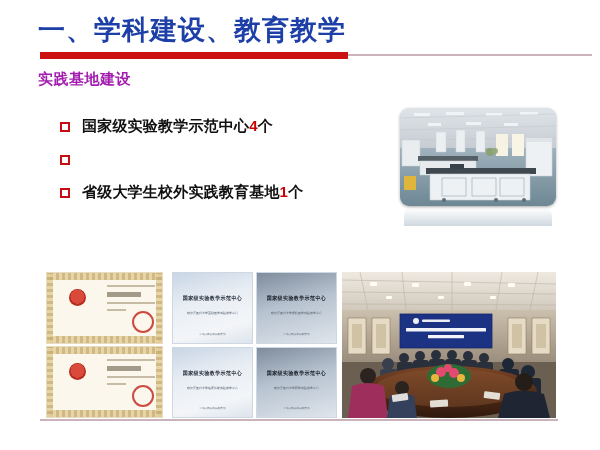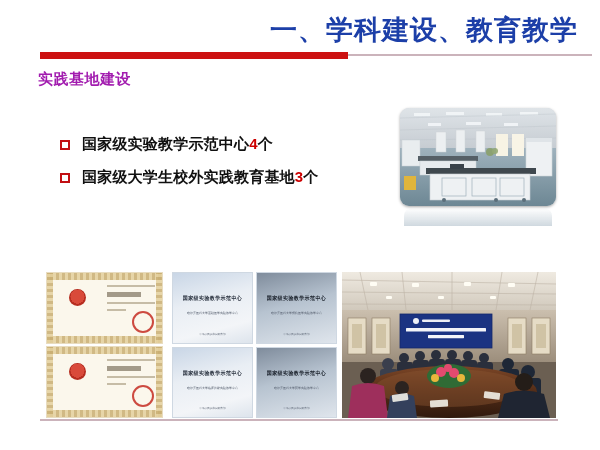--- a/index.html
+++ b/index.html
@@ -30,21 +30,20 @@
     height: 46px;
   }
   .title-text {
     font-size: 27px;
     font-weight: bold;
     color: #1c3fa8;
     letter-spacing: 1px;
     line-height: 32px;
     white-space: nowrap;
     text-shadow: 0.5px 0.5px 0 rgba(255,255,255,0.7);
-    text-align: right;
   }
   .title-rule-wrap {
     position: absolute;
     left: 2px;
     top: 37px;
     width: 552px;
     height: 10px;
   }
   .title-rule-thin {
     position: absolute;
@@ -71,21 +70,21 @@
     font-size: 15px;
     font-weight: bold;
     color: #a21caf;
     letter-spacing: 0.5px;
   }
 
   
   .bullets {
     position: absolute;
     left: 60px;
-    top: 128px;
+    top: 110px;
     width: 330px;
   }
   .bullet-row {
     display: flex;
     align-items: center;
     height: 33px;
   }
   .bullet-marker {
     width: 10px;
     height: 10px;
@@ -258,23 +257,26 @@
   <div class="bullets">
 
     <div class="bullet-row">
       <span class="bullet-marker"></span>
       <span class="bullet-text"><span>国家级实验教学示范中心</span><span class="num">4</span><span>个</span></span>
     </div>
 
 
     <div class="bullet-row">
       <span class="bullet-marker"></span>
-      <span class="bullet-text"><span>国家级大学生校外实践教育基地</span><span class="num">3</span><span>个</span></span>
-    </div>
-
+    </div>
+
+    <div class="bullet-row">
+      <span class="bullet-marker"></span>
+      <span class="bullet-text"><span>省级大学生校外实践教育基地</span><span class="num">1</span><span>个</span></span>
+    </div>
 
   </div>
 
   <div class="lab-photo">
     <svg width="156" height="98" viewBox="0 0 156 98" xmlns="http://www.w3.org/2000/svg">
       <defs>
         <linearGradient id="ceil" x1="0" y1="0" x2="0" y2="1">
           <stop offset="0%" stop-color="#dfe4e8"></stop>
             <stop offset="100%" stop-color="#c6ccd2"></stop>
         </linearGradient>

